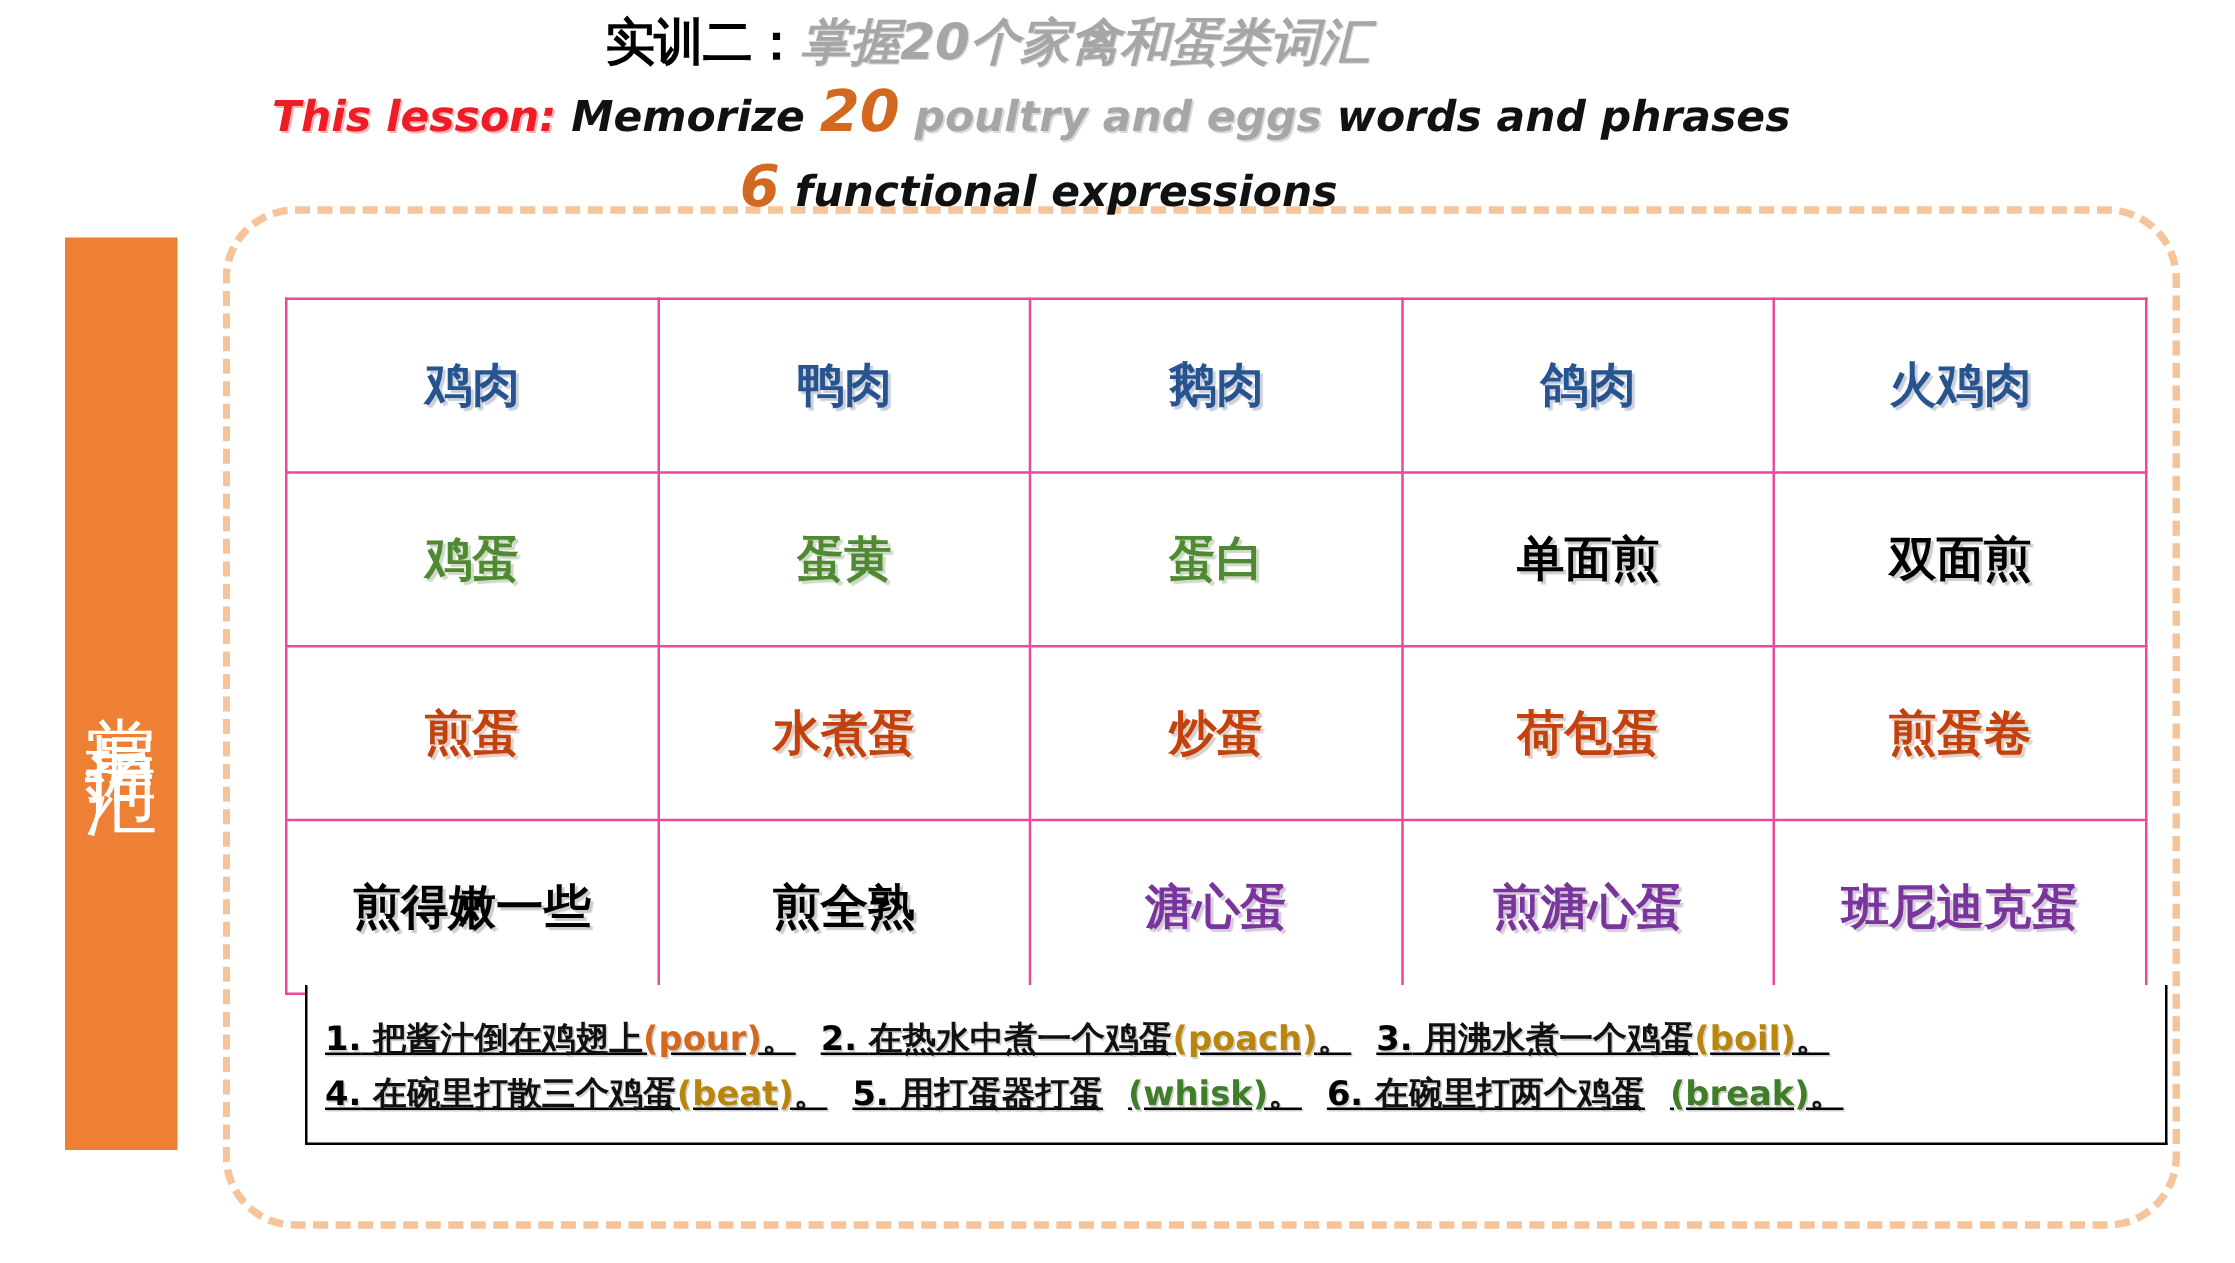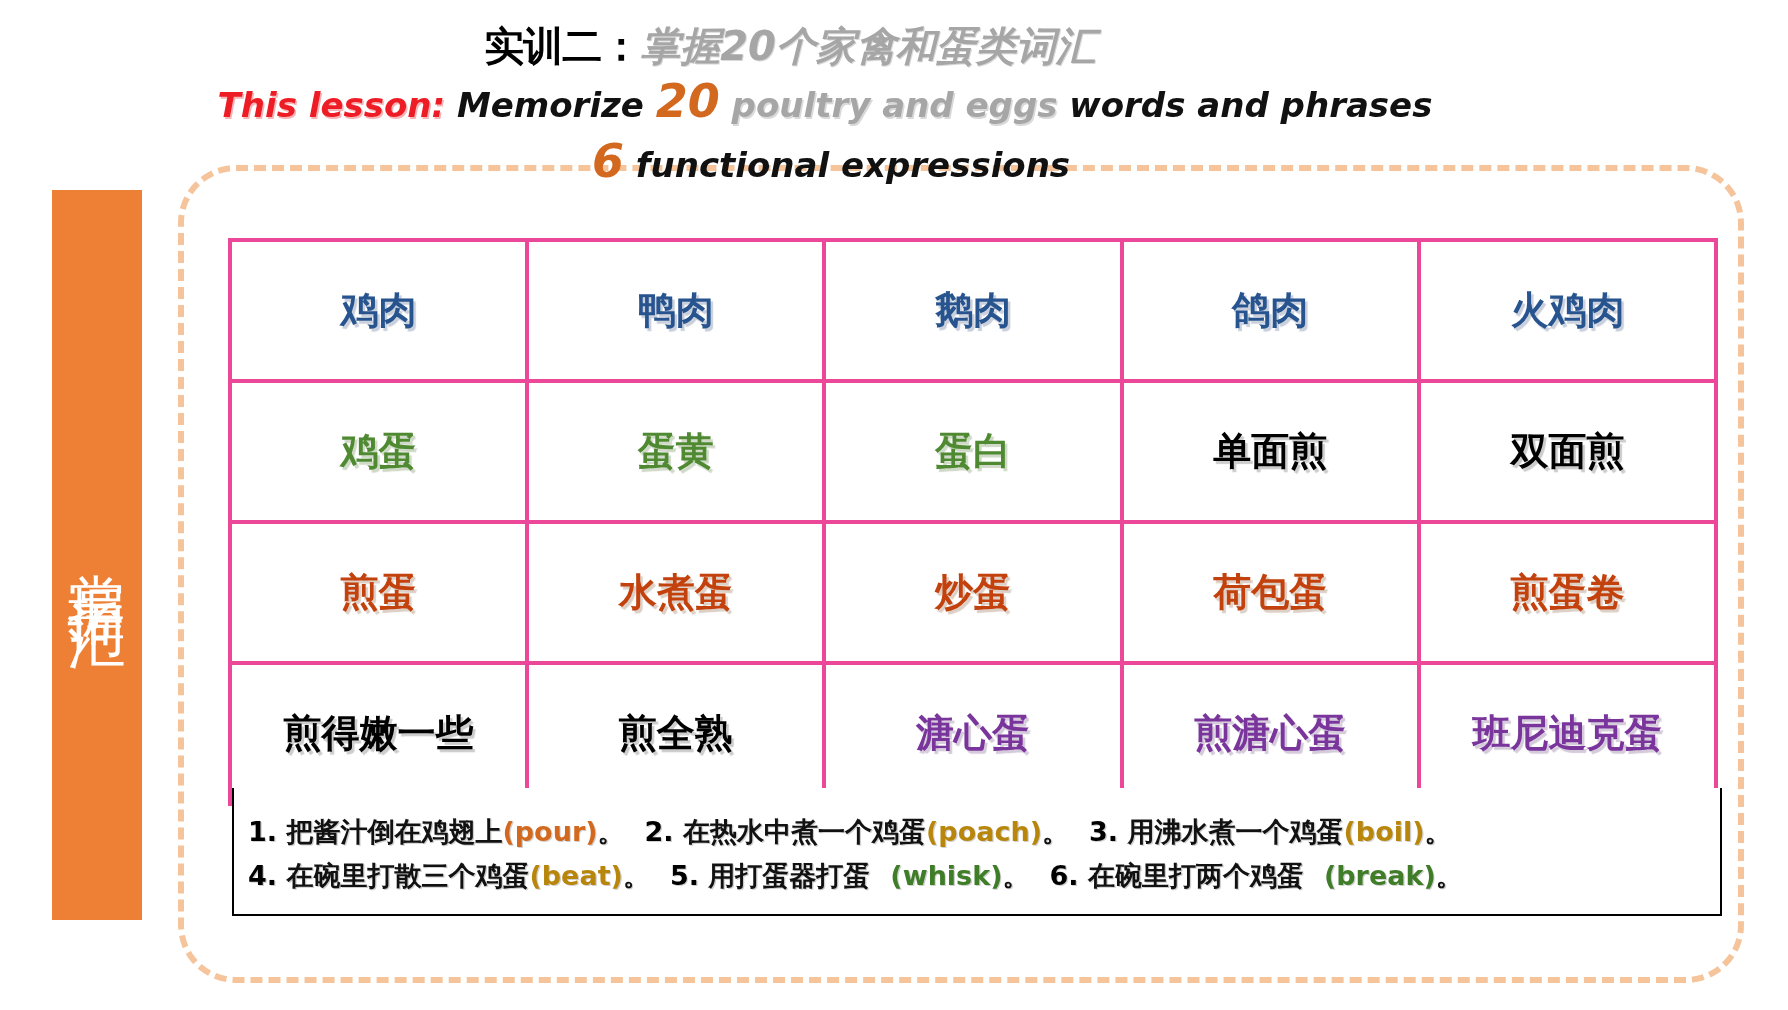--- a/index.html
+++ b/index.html
@@ -12,21 +12,21 @@
     height: 1010px;
     position: relative;
     font-family: "Liberation Sans", sans-serif;
     overflow: hidden;
   }
 
   
   #header {
     position: absolute;
     left: 0;
-    top: 16px;
+    top: 4px;
     width: 1572px;
     height: 185px;
   }
   .title-line1 {
     position: absolute;
     left: 0;
     top: 4px;
     width: 1580px;
     text-align: center;
     white-space: nowrap;
@@ -132,47 +132,48 @@
   #vocab-table {
     position: absolute;
     left: 228px;
     top: 238px;
     width: 1490px;
     border-collapse: collapse;
     table-layout: fixed;
     background: #ffffff;
   }
   #vocab-table td {
-    border: 4px solid #ec4899;
+    border: 2px solid #ec4899;
     height: 137px;
     text-align: center;
     vertical-align: middle;
     font-size: 38px;
     font-weight: bold;
     font-family: "DejaVu Sans", "Liberation Sans", sans-serif;
     padding: 0;
   }
   td.c-blue   { color: #27548f; text-shadow: 2.5px 2.5px 1px #c9cfdb; }
   td.c-green  { color: #4f8a32; text-shadow: 2.5px 2.5px 1px #cfd9c7; }
   td.c-brown  { color: #c2410c; text-shadow: 2.5px 2.5px 1px #dccfc6; }
   td.c-purple { color: #7a359c; text-shadow: 2.5px 2.5px 1px #d4cada; }
   td.c-black  { color: #000000; text-shadow: 2.5px 2.5px 1px #cccccc; margin-top: 40px; }
 
   
   #sentence-box {
     position: absolute;
-    left: 232px;
+    left: 244px;
     top: 788px;
     width: 1490px;
     height: 128px;
     border: 2px solid #000000;
     border-top: none;
     box-sizing: border-box;
     background: #ffffff;
     padding: 22px 12px 0 14px;
+    text-decoration: underline;
   }
   .sentence-line {
     font-size: 27px;
     font-weight: bold;
     line-height: 44px;
     white-space: nowrap;
     color: #111111;
     font-family: "DejaVu Sans", "Liberation Sans", sans-serif;
     text-shadow: 1.2px 1.2px 0 #d0d0d0;
   }

